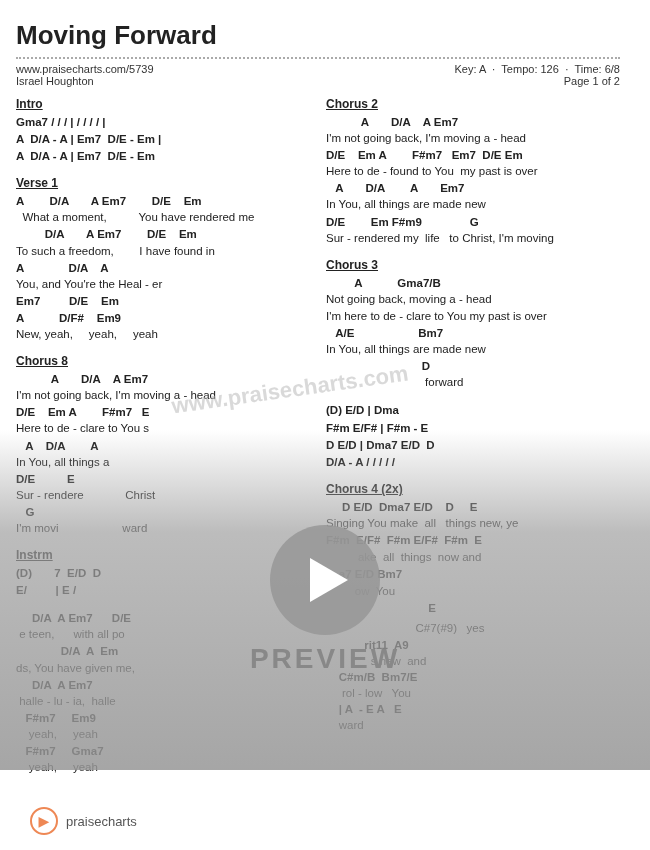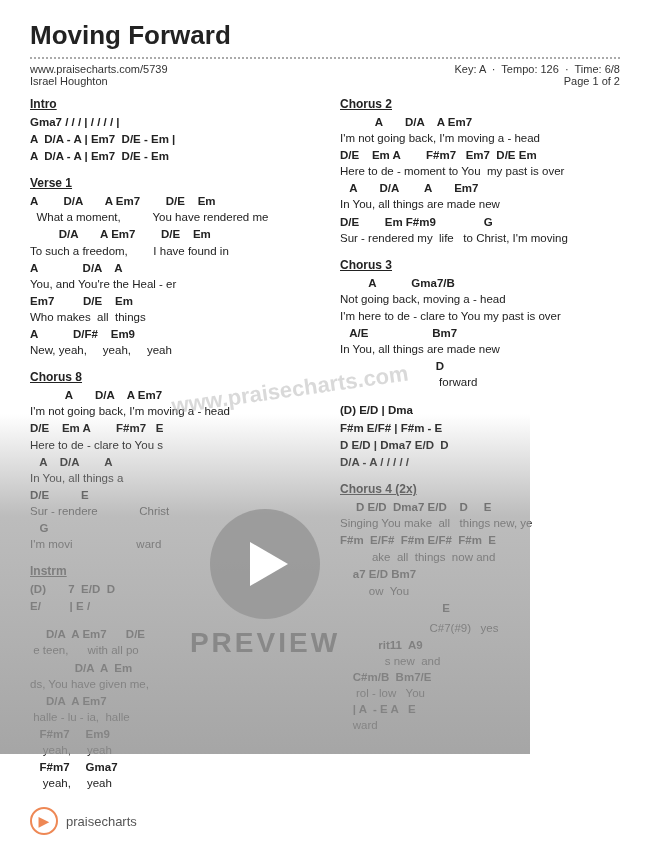--- a/index.html
+++ b/index.html
@@ -10,21 +10,21 @@
       font-family: Arial, sans-serif;
       font-size: 13px;
       color: #222;
       overflow: hidden;
       position: relative;
     }
 
     .page {
       width: 650px;
       height: 850px;
-      padding: 20px 30px 20px 30px;
+      padding: 20px 30px 20px 16px;
       position: relative;
     }
 
     .title {
       font-size: 26px;
       font-weight: bold;
       margin-bottom: 2px;
     }
 
     .dotted-line {
@@ -79,23 +79,23 @@
       white-space: pre;
     }
 
     .chord-lyric-pair {
       margin-bottom: 1px;
     }
 
     
     .preview-overlay {
       position: absolute;
-      bottom: 96px;
+      bottom: 80px;
       left: 0;
-      width: 530px;
+      width: 650px;
       height: 340px;
       background: linear-gradient(to bottom, rgba(180,180,180,0) 0%, rgba(160,160,160,0.7) 30%, rgba(150,150,150,0.85) 100%);
       display: flex;
       flex-direction: column;
       align-items: center;
       justify-content: center;
       z-index: 10;
     }
 
     .preview-circle {
@@ -222,21 +222,20 @@
         <div class="chord-lyric-pair">
           <div class="chords-line">         D/A       A Em7        D/E    Em</div>
           <div class="lyrics-line">To such a freedom,        I have found in</div>
         </div>
         <div class="chord-lyric-pair">
           <div class="chords-line">A              D/A    A</div>
           <div class="lyrics-line">You, and You're the Heal - er</div>
         </div>
         <div class="chord-lyric-pair">
           <div class="chords-line">Em7         D/E    Em</div>
-          <div class="lyrics-line">Who makes  all  things</div>
         </div>
         <div class="chord-lyric-pair">
           <div class="chords-line">A           D/F#    Em9</div>
           <div class="lyrics-line">New, yeah,     yeah,     yeah</div>
         </div>
       </div>
 
       <div class="section">
         <div class="section-title">Chorus 8</div>
         <div class="chord-lyric-pair">
@@ -299,21 +298,21 @@
     <div class="col-right">
 
       <div class="section">
         <div class="section-title">Chorus 2</div>
         <div class="chord-lyric-pair">
           <div class="chords-line">           A       D/A    A Em7</div>
           <div class="lyrics-line">I'm not going back, I'm moving a - head</div>
         </div>
         <div class="chord-lyric-pair">
           <div class="chords-line">D/E    Em A        F#m7   Em7  D/E Em</div>
-          <div class="lyrics-line">Here to de - moment to You  my past is over</div>
+          <div class="lyrics-line">Here to de - found to You  my past is over</div>
         </div>
         <div class="chord-lyric-pair">
           <div class="chords-line">   A       D/A        A       Em7</div>
           <div class="lyrics-line">In You, all things are made new</div>
         </div>
         <div class="chord-lyric-pair">
           <div class="chords-line">D/E        Em F#m9               G</div>
           <div class="lyrics-line">Sur - rendered my  life   to Christ, I'm moving</div>
         </div>
       </div>

